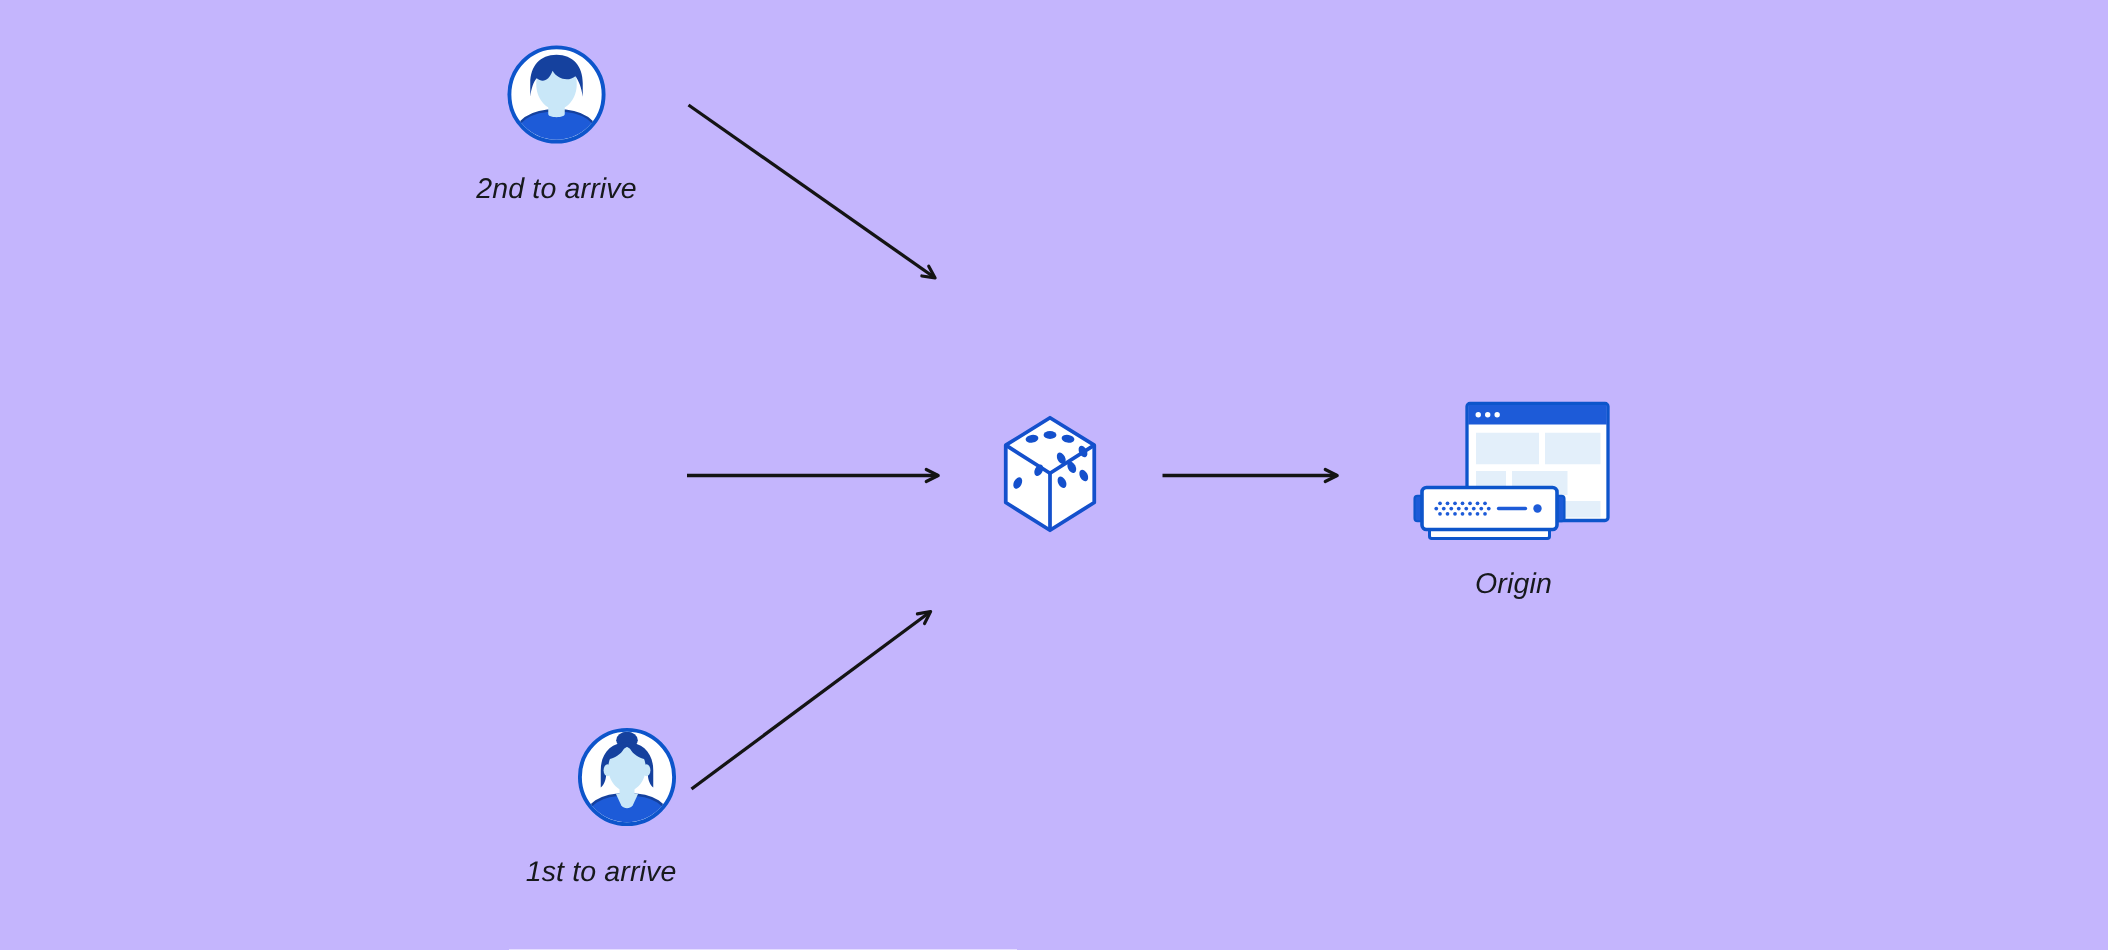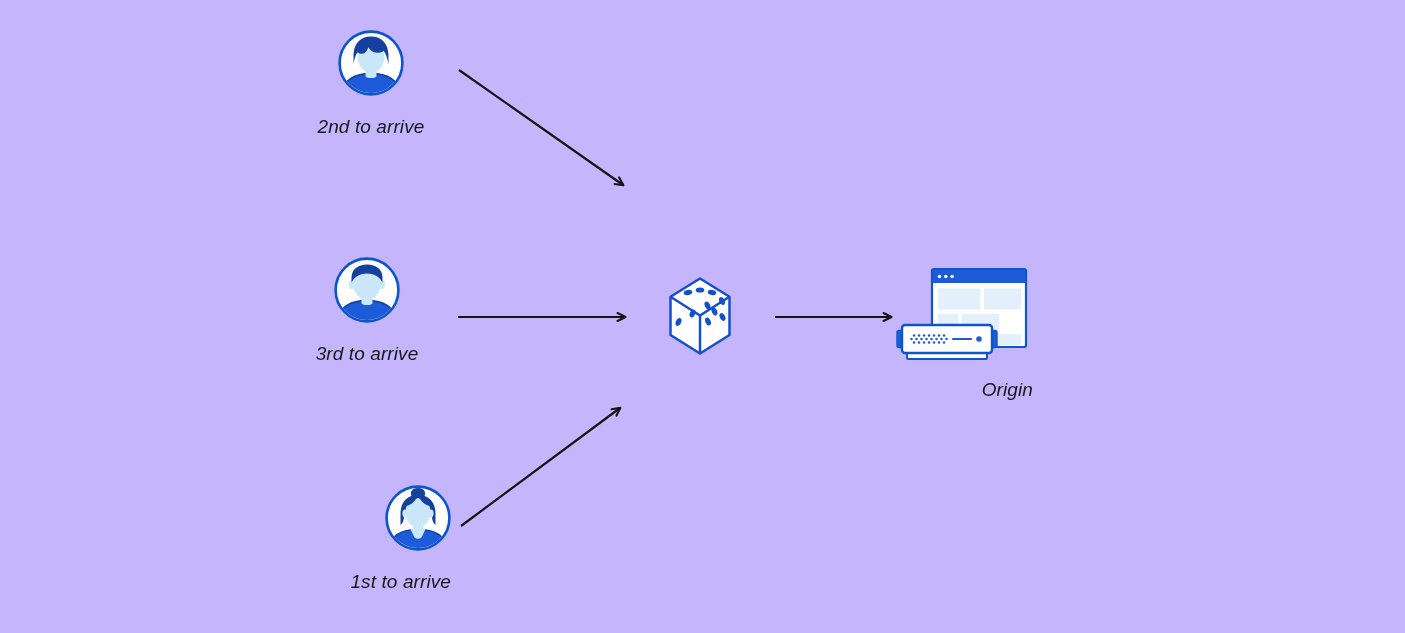--- a/index.html
+++ b/index.html
@@ -53,39 +53,20 @@
       <g clip-path="url(#clipA)">
         <path d="M3 66 C5 49.5 16 43.5 33 43.5 C50 43.5 61 49.5 63 66 Z" fill="#1D5BD8" stroke="#15419E" stroke-width="1.6"></path>
         <path d="M27.5 35 L38.5 35 L38.5 46 C38.5 48.8 27.5 48.8 27.5 46 Z" fill="#C9E7F8"></path>
         <path d="M33 10 C41 10 46.5 16.5 46.5 26 C46.5 35.5 40.5 43 33 43 C25.5 43 19.5 35.5 19.5 26 C19.5 16.5 25 10 33 10 Z" fill="#C9E7F8"></path>
         <path d="M33 6.5 C22 6.5 15.5 14 15.5 25.5 L15.5 34.5 C16.2 29 17.6 24.5 19.8 22.2 C23.8 25.5 28 23.8 30.4 17.2 C33.6 23 41.2 24.6 45.6 20.8 C47.6 23.4 49.6 28 50.5 34.5 L50.5 25.5 C50.5 14 44 6.5 33 6.5 Z" fill="#15419E"></path>
       </g>
     </svg>
     <div class="node-label">2nd to arrive</div>
   </div>
 
-  <div class="node client-node" style="left:287px; top:257px;">
-    <svg width="66" height="66" viewBox="0 0 66 66" xmlns="http://www.w3.org/2000/svg">
-      <defs>
-          <clipPath id="clipB">
-            <circle cx="33" cy="33" r="30.1"></circle>
-          </clipPath>
-        </defs>
-      <circle cx="33" cy="33" r="31.4" fill="#ffffff" stroke="#0D55CB" stroke-width="2.6"></circle>
-      <g clip-path="url(#clipB)">
-        <path d="M3 66 C5 49.5 16 43.5 33 43.5 C50 43.5 61 49.5 63 66 Z" fill="#1D5BD8" stroke="#15419E" stroke-width="1.6"></path>
-        <path d="M27.5 35 L38.5 35 L38.5 46 C38.5 48.8 27.5 48.8 27.5 46 Z" fill="#C9E7F8"></path>
-        <ellipse cx="18" cy="27.5" rx="3" ry="4.5" fill="#C9E7F8"></ellipse>
-        <ellipse cx="48" cy="27.5" rx="3" ry="4.5" fill="#C9E7F8"></ellipse>
-        <path d="M33 11 C41.5 11 47 17 47 26 C47 35.5 40.5 43 33 43 C25.5 43 19 35.5 19 26 C19 17 24.5 11 33 11 Z" fill="#C9E7F8"></path>
-        <path d="M33 7.5 C24 7.5 17.5 12.5 17.5 20.5 L17.5 25.5 C20.5 19.5 26.3 16.5 33 16.5 C39.7 16.5 45.5 19.5 48.5 25.5 L48.5 20.5 C48.5 12.5 42 7.5 33 7.5 Z" fill="#15419E"></path>
-      </g>
-    </svg>
-    <div class="node-label">3rd to arrive</div>
-  </div>
 
   <div class="node client-node" style="left:291px; top:485px;align-items:flex-end;">
     <svg width="66" height="66" viewBox="0 0 66 66" xmlns="http://www.w3.org/2000/svg">
       <defs>
           <clipPath id="clipC">
             <circle cx="33" cy="33" r="30.1"></circle>
           </clipPath>
         </defs>
       <circle cx="33" cy="33" r="31.4" fill="#ffffff" stroke="#0D55CB" stroke-width="2.6"></circle>
       <g clip-path="url(#clipC)">
@@ -118,21 +99,21 @@
         <ellipse cx="10.5" cy="46" rx="2.6" ry="4.1" transform="rotate(26 10.5 46)"></ellipse>
         <ellipse cx="39.5" cy="29.5" rx="2.6" ry="4.1" transform="rotate(-26 39.5 29.5)"></ellipse>
         <ellipse cx="54" cy="25" rx="2.6" ry="4.1" transform="rotate(-26 54 25)"></ellipse>
         <ellipse cx="46.5" cy="35.5" rx="2.6" ry="4.1" transform="rotate(-26 46.5 35.5)"></ellipse>
         <ellipse cx="40" cy="45.5" rx="2.6" ry="4.1" transform="rotate(-26 40 45.5)"></ellipse>
         <ellipse cx="54.5" cy="41" rx="2.6" ry="4.1" transform="rotate(-26 54.5 41)"></ellipse>
       </g>
     </svg>
   </div>
 
-  <div class="node origin-node" style="left:893px; top:258px;align-items:flex-end;">
+  <div class="node origin-node" style="left:939px; top:258px;">
     <svg width="140" height="104" viewBox="0 0 140 104" xmlns="http://www.w3.org/2000/svg">
 
       <g>
         <rect x="39" y="11" width="94" height="78" rx="2" fill="#ffffff" stroke="#0D55CB" stroke-width="2.2"></rect>
         <path d="M39.8 12 L132.2 12 L132.2 25 L39.8 25 Z" fill="#1D5BD8"></path>
         <circle cx="46.5" cy="18.5" r="1.8" fill="#ffffff"></circle>
         <circle cx="52.8" cy="18.5" r="1.8" fill="#ffffff"></circle>
         <circle cx="59.1" cy="18.5" r="1.8" fill="#ffffff"></circle>
         <rect x="45" y="30.5" width="42" height="21" fill="#E3EFFA"></rect>
         <rect x="91" y="30.5" width="37" height="21" fill="#E3EFFA"></rect>

